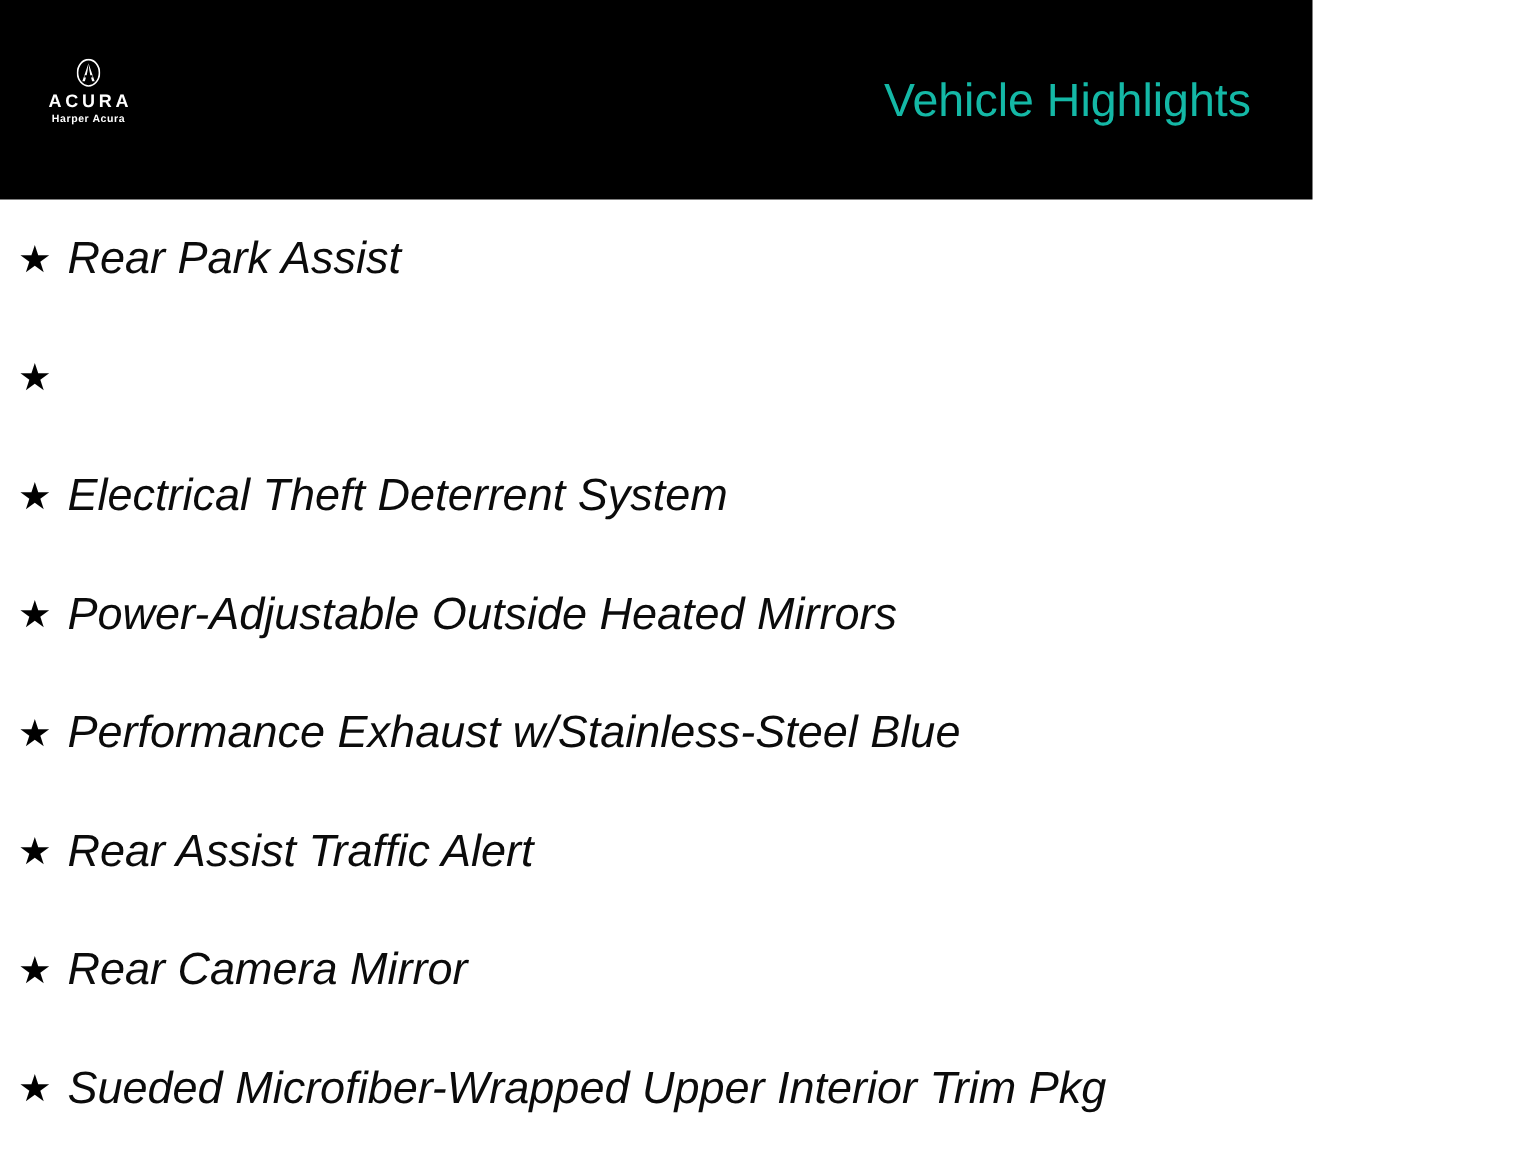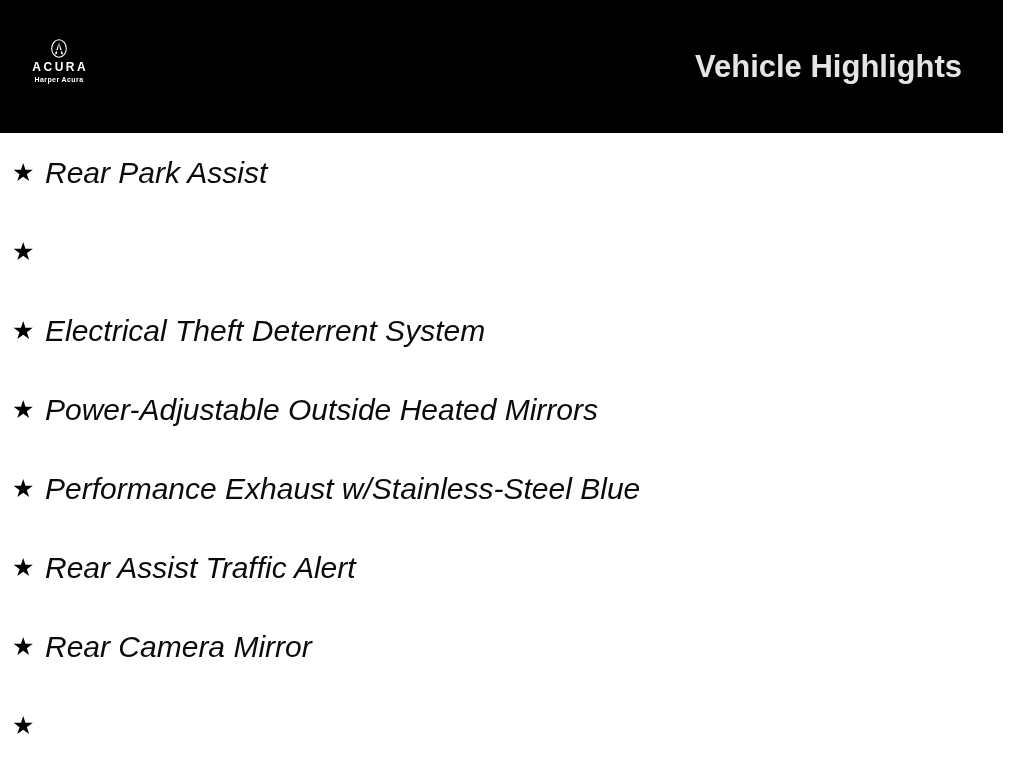--- a/index.html
+++ b/index.html
@@ -12,21 +12,21 @@
     height: 768px;
     overflow: hidden;
     font-family: "Liberation Sans", sans-serif;
     position: relative;
   }
 
   
   .header {
     position: absolute;
     top: 0; left: 0;
-    width: 1003px;
+    width: 875px;
     height: 133px;
     background: #000000;
     display: flex;
     align-items: center;
     justify-content: flex-end;
     padding-right: 41px;
     box-sizing: border-box;
   }
   .logo {
     position: absolute;
@@ -54,25 +54,24 @@
   }
   .logo .dealer {
     margin-top: 3px;
     font-size: 7px;
     font-weight: bold;
     letter-spacing: 0.4px;
     line-height: 1;
     white-space: nowrap;
   }
   .page-title {
-    color: #e5e5e5;
+    color: #14b8a6;
     font-size: 31px;
     line-height: 1;
     white-space: nowrap;
-    font-weight: bold;
   }
 
   
   .highlights {
     position: absolute;
     top: 133px;
     left: 0;
     width: 1024px;
     margin: 0;
     padding: 0;
@@ -150,14 +149,15 @@
     <span class="hl-text">Rear Assist Traffic Alert</span>
   </li>
 
   <li class="hl-item">
     <span class="hl-star">★</span>
     <span class="hl-text">Rear Camera Mirror</span>
   </li>
 
   <li class="hl-item">
     <span class="hl-star">★</span>
+    <span class="hl-text">Sueded Microfiber-Wrapped Upper Interior Trim Pkg</span>
   </li>
 </ul>
 
 </body></html>

